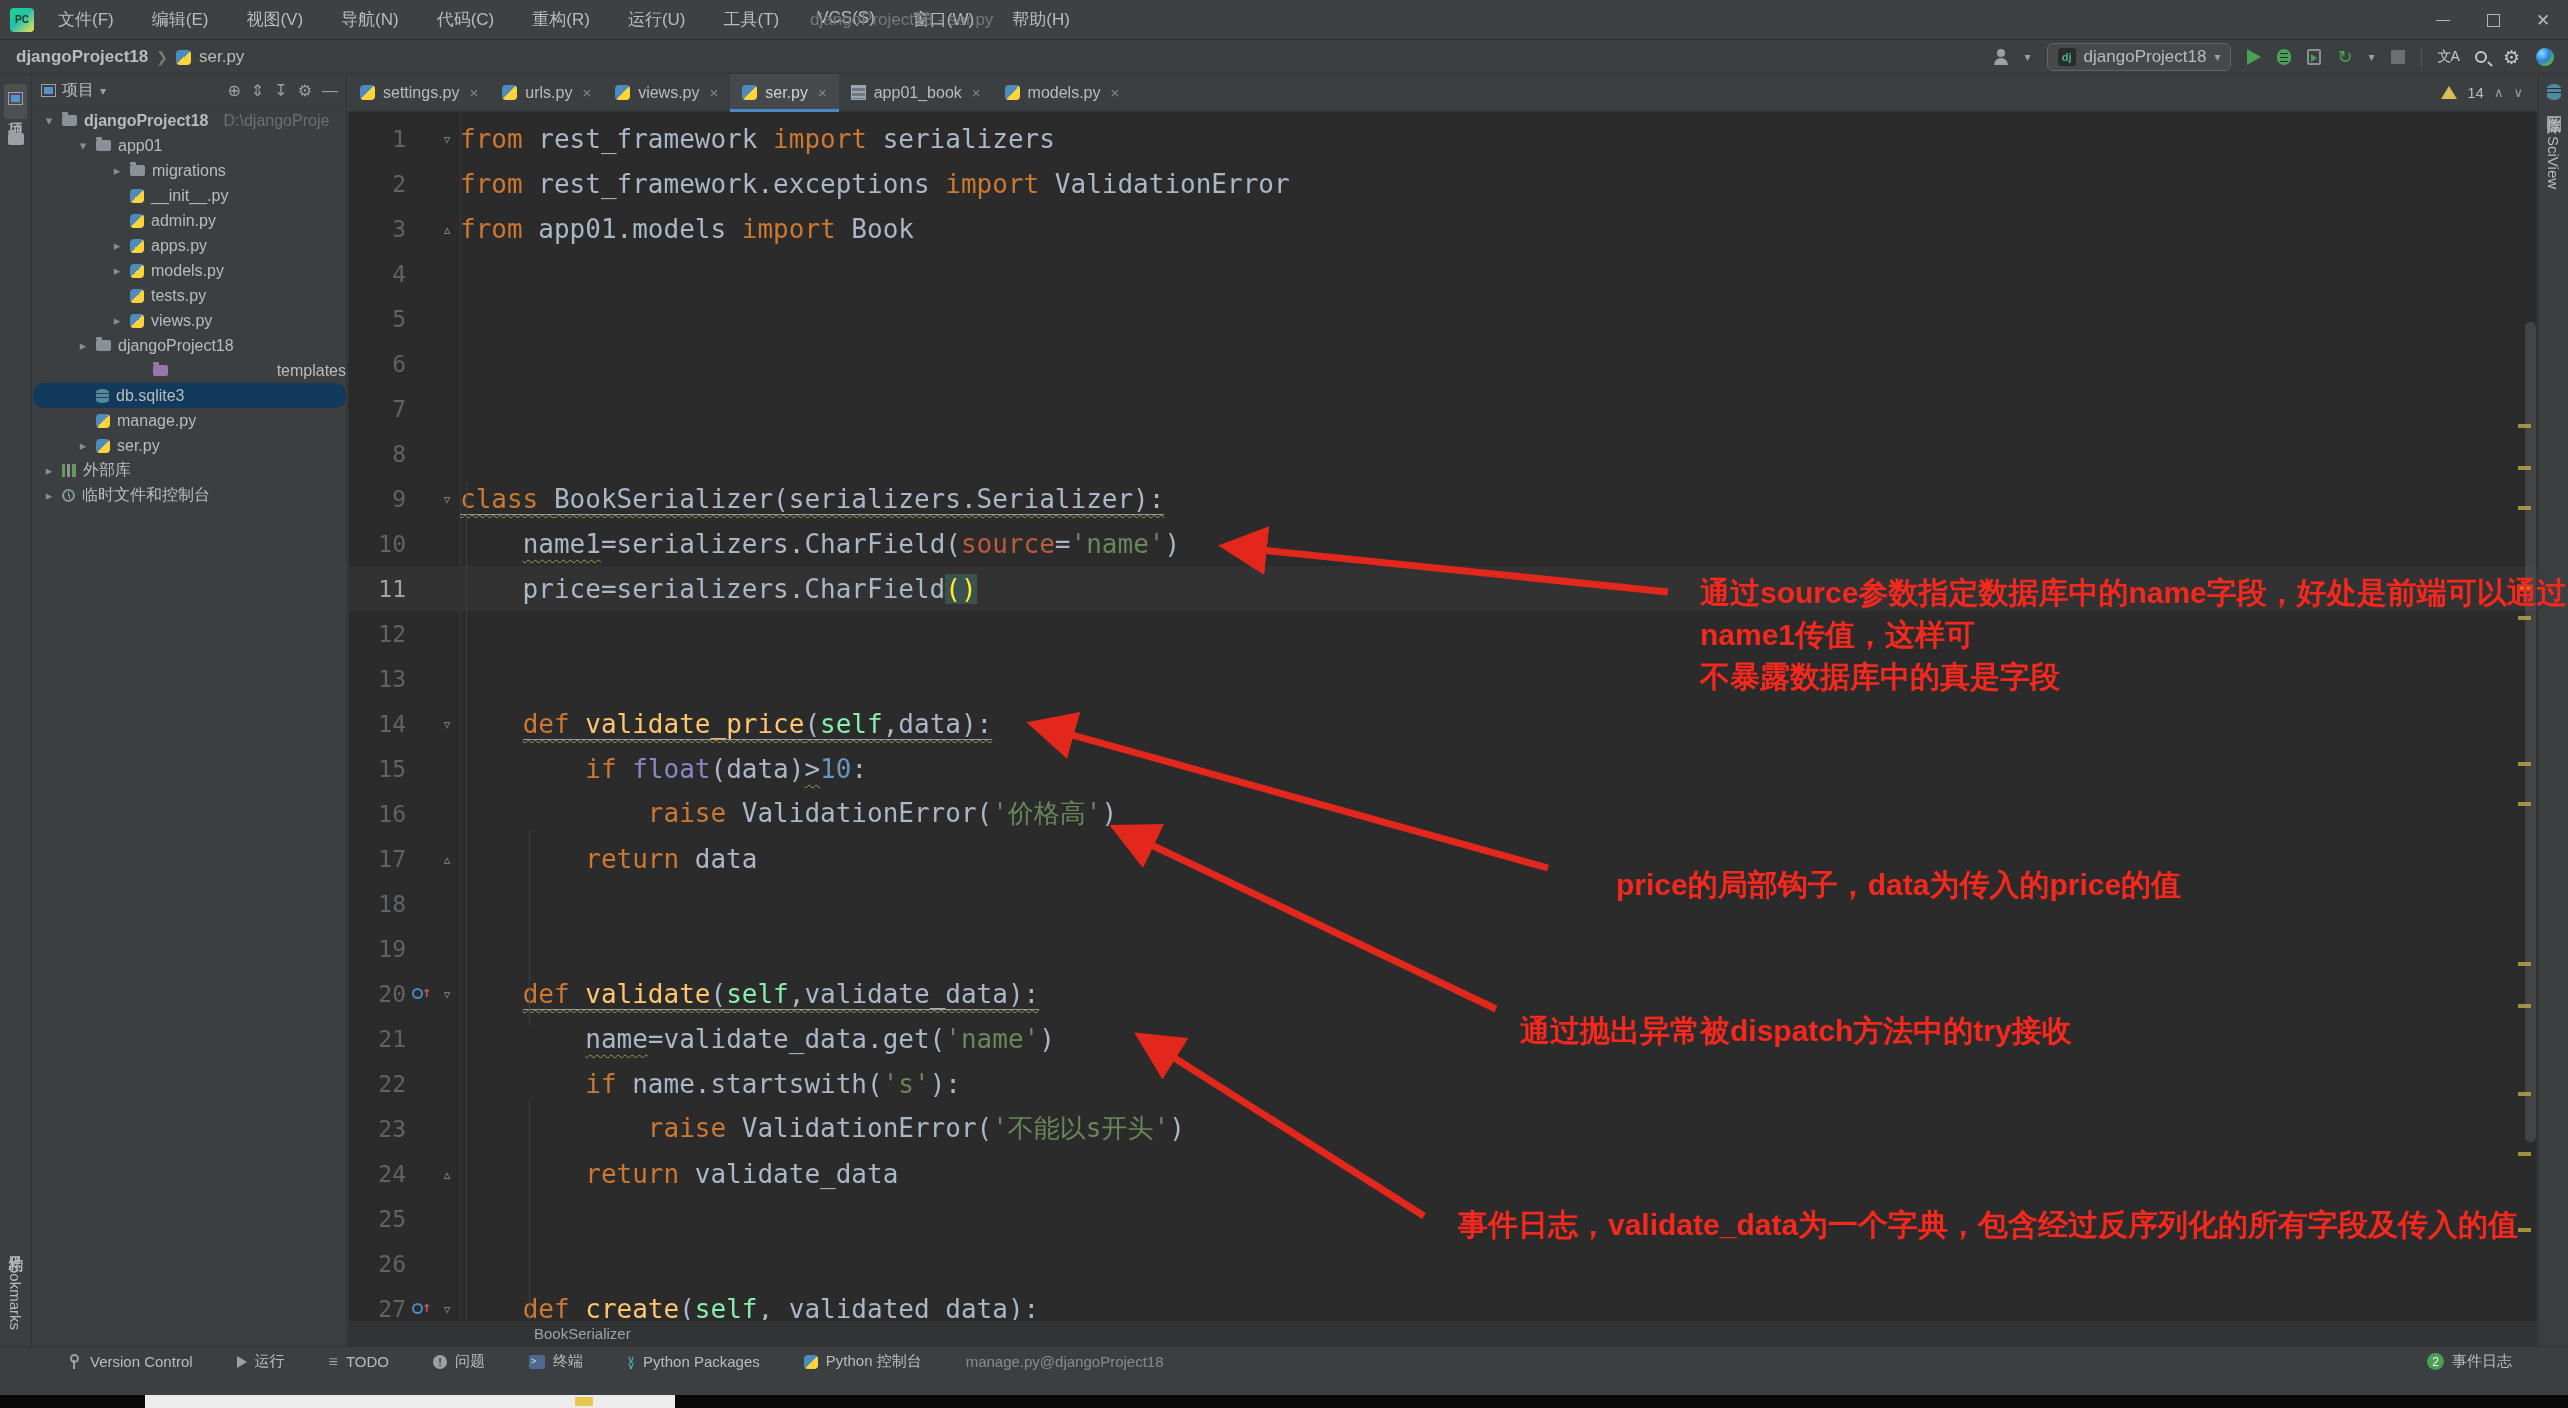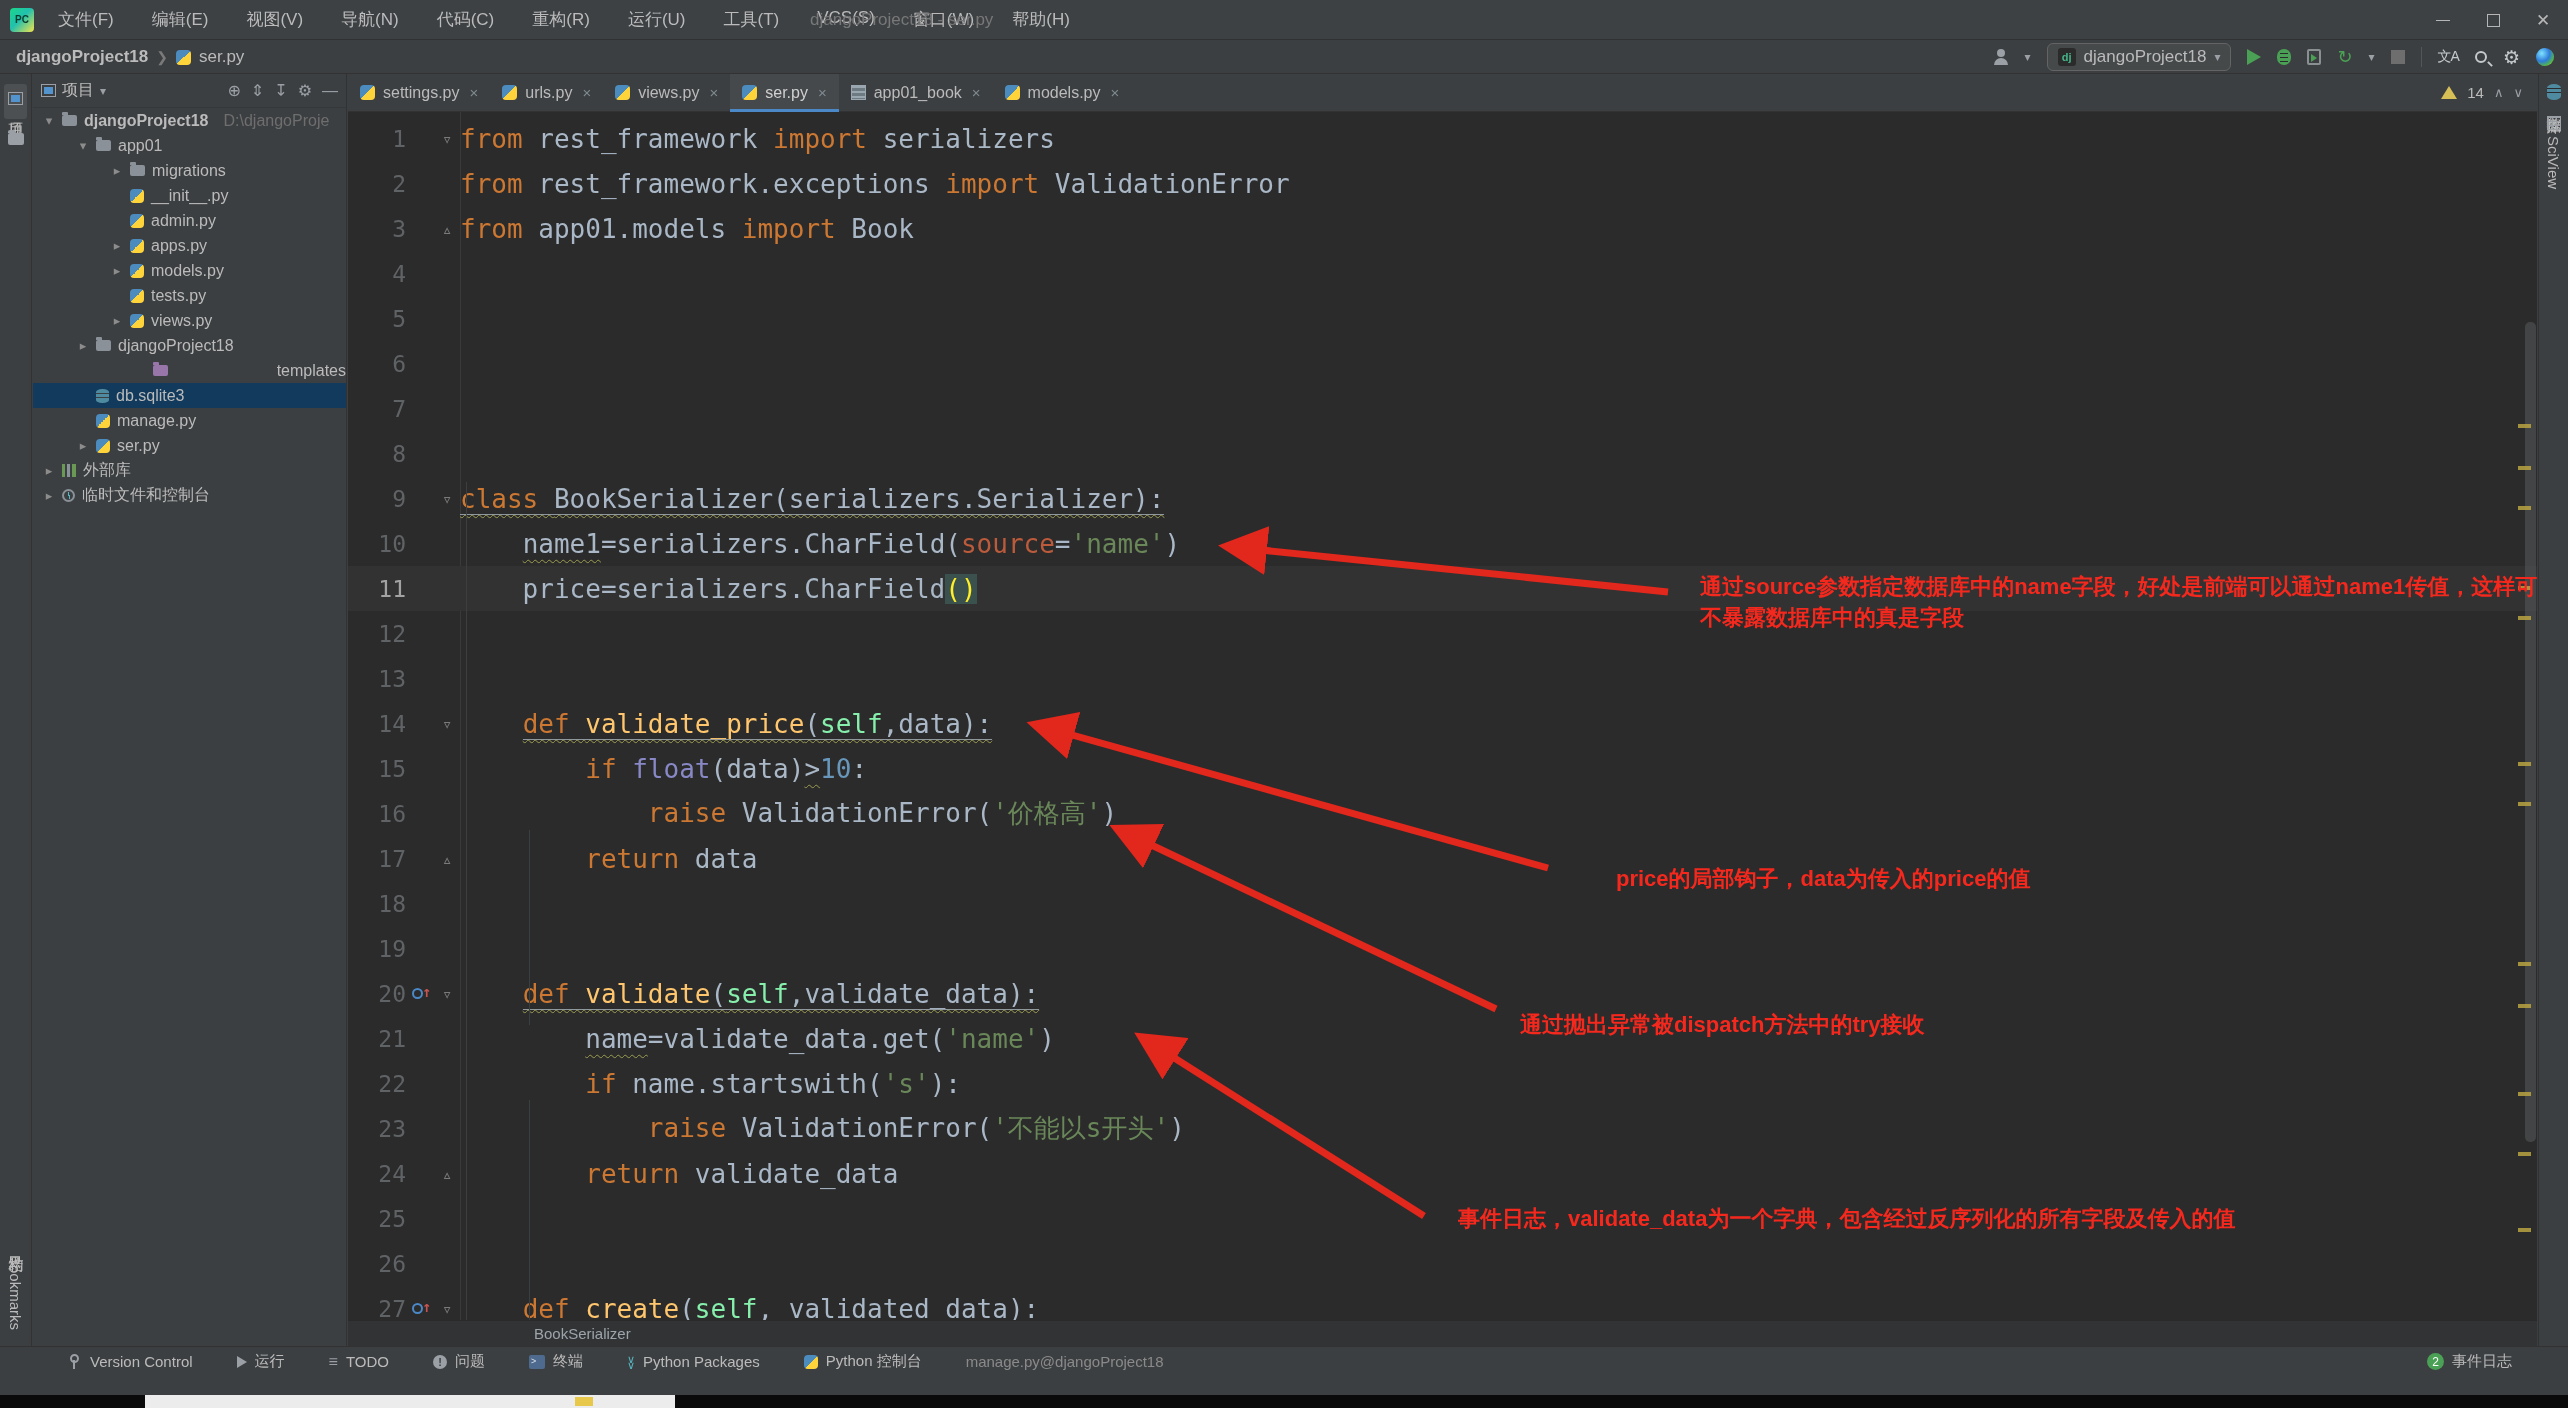--- a/index.html
+++ b/index.html
@@ -136,21 +136,21 @@
   .iguide { position:absolute; width:1px; background:#3a3f41; }
   .stripe-mark { position:absolute; right:6px; width:13px; height:4px; background:#b9a341; opacity:.85; }
   .vthumb { position:absolute; right:1px; width:11px; background:#585a5c; opacity:.55; border-radius:5px; }
 
   .ed-crumbs { position:absolute; left:0; right:0; bottom:0; height:26px; background:#313335; border-top:1px solid #2a2a2a;
                display:flex; align-items:center; padding-left:186px; color:#9da5ab; font-size:15px;
                font-family:"Liberation Sans",sans-serif; }
 
   
   .overlay { position:absolute; inset:0; pointer-events:none; }
-  .red-note { position:absolute; color:#f5281e; font-size:22px; font-weight:600; line-height:1.4; white-space:pre-line; }
+  .red-note { position:absolute; color:#f5281e; font-size:30px; font-weight:600; line-height:1.4; white-space:pre-line; }
 
   
   .toolbar { position:absolute; left:0; right:0; bottom:32px; height:30px; background:#3c3f41; border-top:1px solid #323232;
              display:flex; align-items:center; gap:44px; padding-left:70px; color:#bbbbbb; font-size:15px; }
   .tb-item { display:flex; align-items:center; gap:8px; }
   .tb-muted { color:#8a8a8a; }
   .tb-right { margin-left:auto; display:flex; align-items:center; gap:8px; padding-right:56px; }
   .badge { width:17px; height:17px; border-radius:50%; background:#4aa054; color:#fff; font-size:12px; display:flex; align-items:center; justify-content:center; }
   .ic-git { display:inline-block; width:12px; height:16px; position:relative; }
   .ic-git::before { content:""; position:absolute; left:0; top:0; width:5px; height:5px; border:2px solid #9aa0a6; border-radius:50%; }
@@ -325,21 +325,21 @@
         <div class="trow" style="padding-left: 44px;">
           <span class="chv">▸</span>
           <span class="t-ic t-folder"></span>
           <span class="lbl">djangoProject18</span>
         </div>
         <div class="trow" style=" justify-content: space-between;">
           <span class="chv"></span>
           <span class="t-ic t-folder purple"></span>
           <span class="lbl">templates</span>
         </div>
-        <div class="trow selected" style="padding-left: 44px;">
+        <div class="trow selected" style="padding-left: 44px; border-radius: 10px;">
           <span class="chv"></span>
           <span class="t-ic t-db"></span>
           <span class="lbl">db.sqlite3</span>
         </div>
         <div class="trow" style="padding-left: 44px;">
           <span class="chv"></span>
           <span class="t-ic t-py"></span>
           <span class="lbl">manage.py</span>
         </div>
         <div class="trow" style="padding-left: 44px;">

